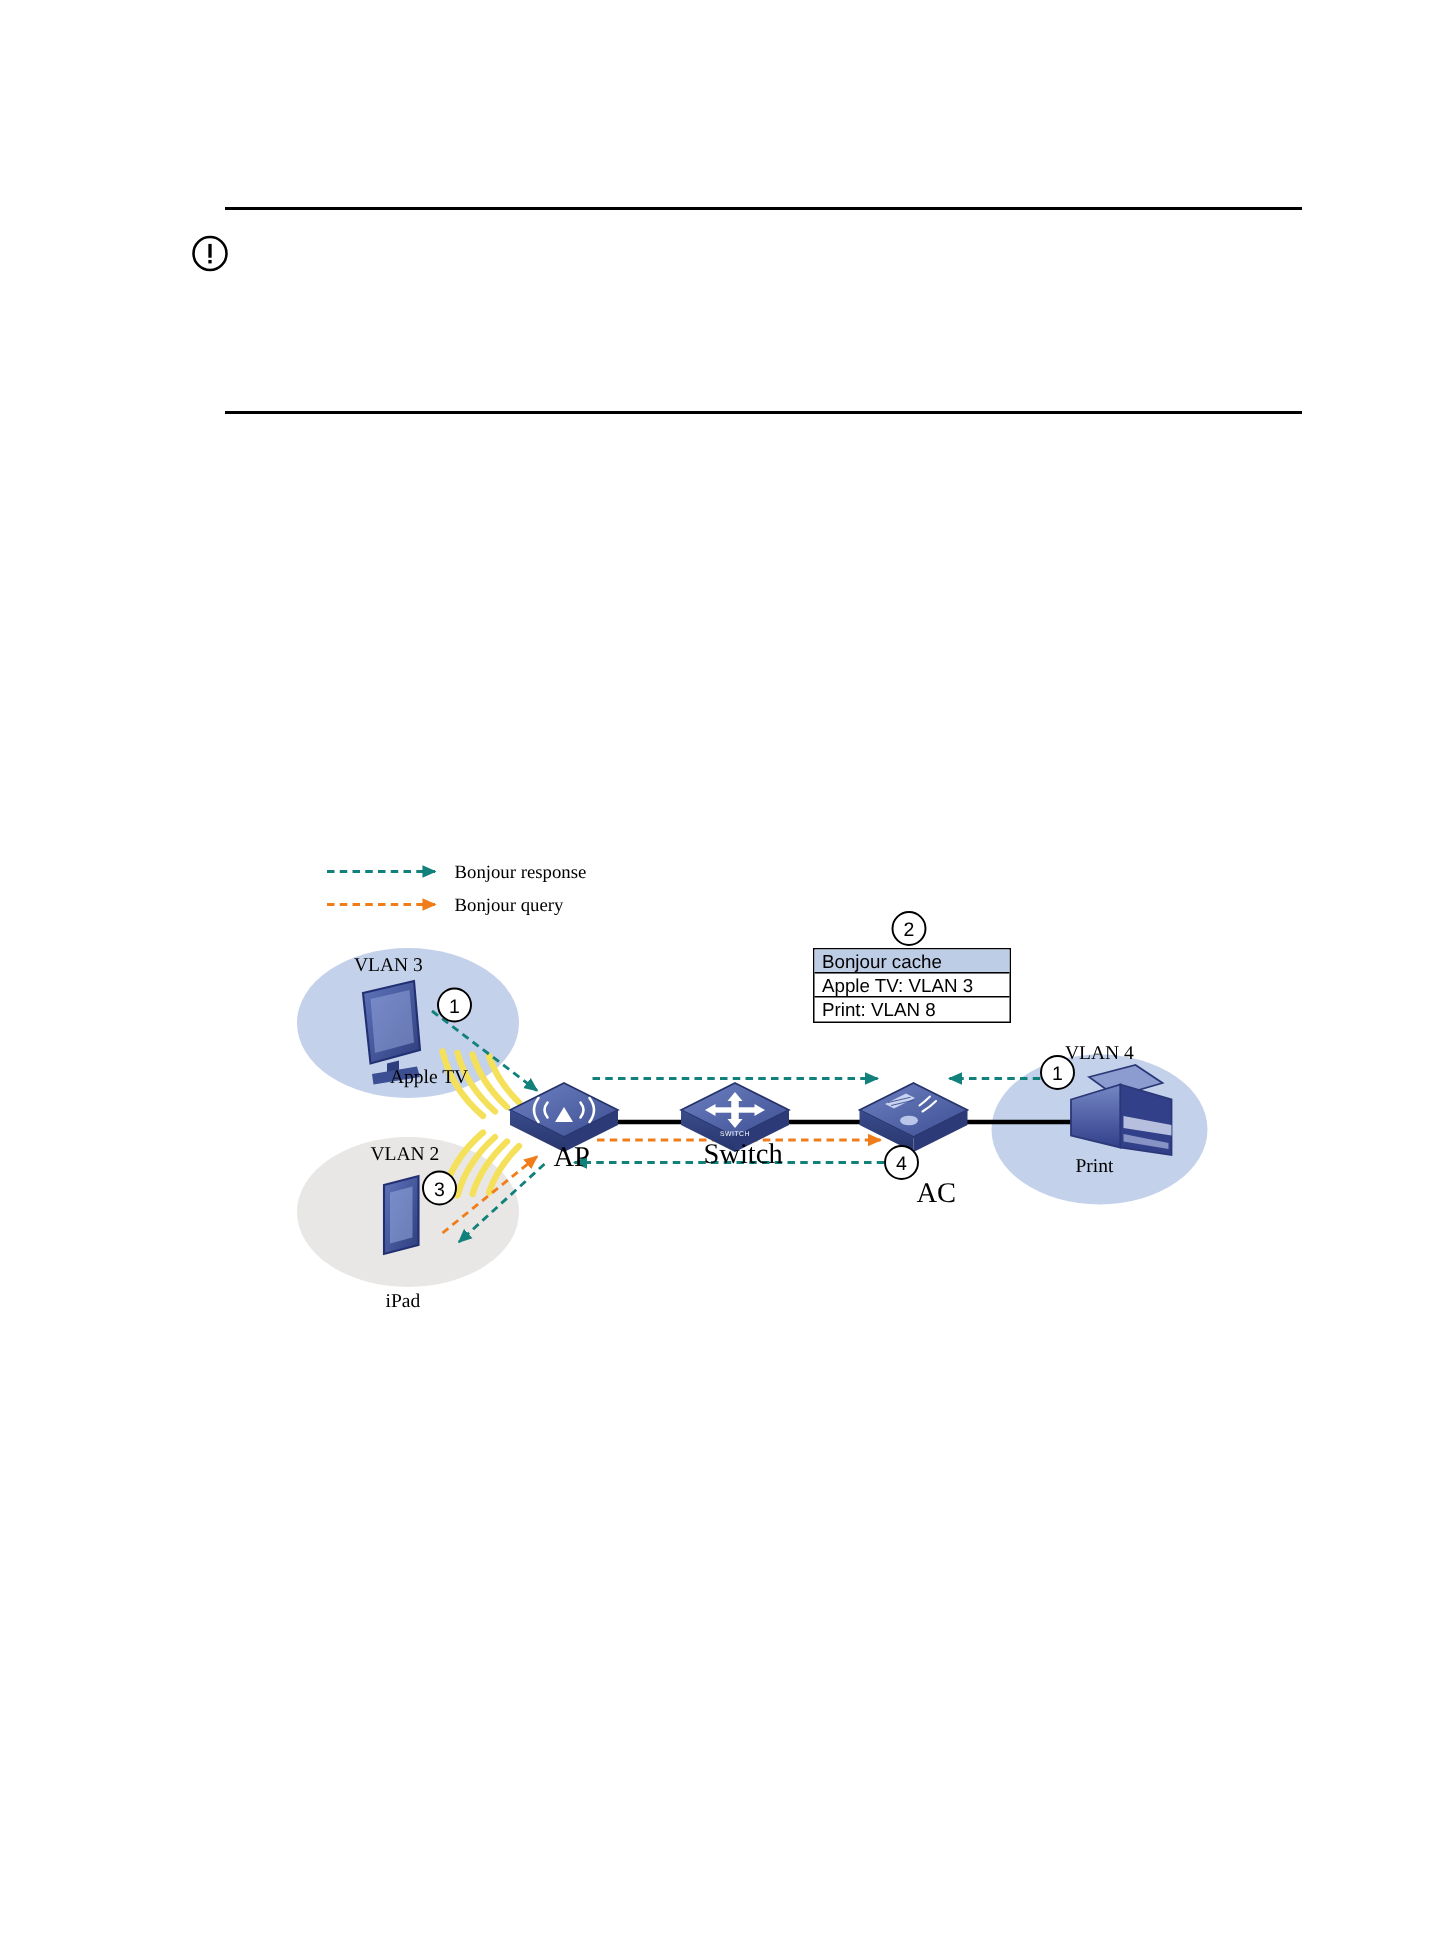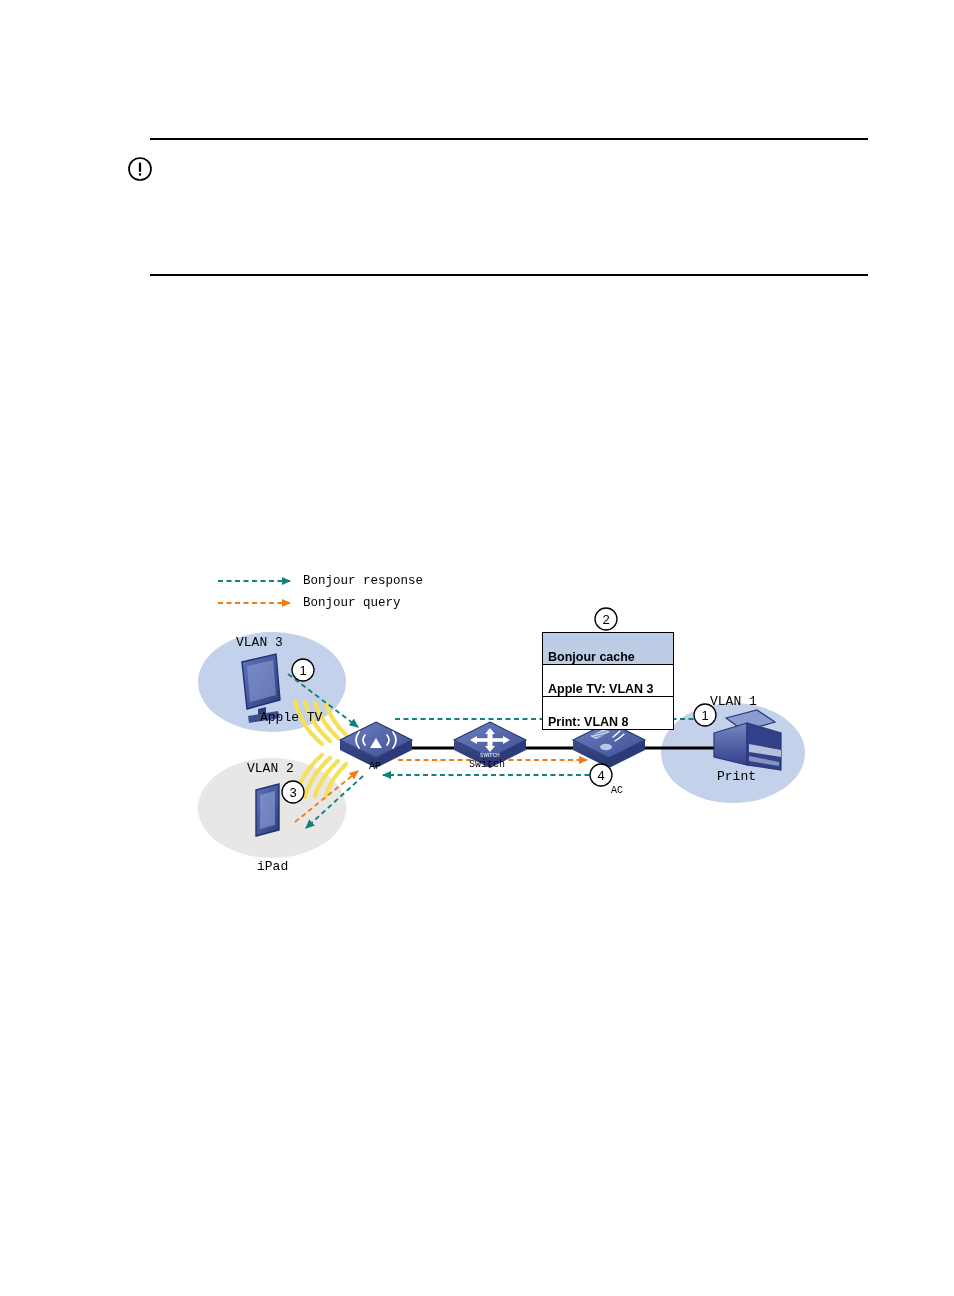--- a/index.html
+++ b/index.html
@@ -54,48 +54,47 @@
   #diagram-svg {
     position: absolute;
     left: 0;
     top: 0;
   }
 
   
   .lbl {
     position: absolute;
     white-space: nowrap;
-    font-family: Liberation Mono, monospace;
+    font-family: Liberation Serif, serif;
     color: #000;
     line-height: 1;
   }
   .legend-text { font-size: 12.5px; }
   .vlan-text   { font-size: 13px; }
-  .dev-text    { font-size: 10px; }
+  .dev-text    { font-size: 19px; }
   .cache-text  { font-size: 12.5px; }
 
   
   #bonjour-cache {
     position: absolute;
     left: 542px;
     top: 632px;
     width: 130px;
     border: 1.4px solid #000;
     border-collapse: collapse;
     background: #ffffff;
   }
   #bonjour-cache .row {
-    height: 32px;
+    height: 16px;
     border-bottom: 1.4px solid #000;
     padding: 0 5px;
     display: flex;
-    align-items: flex-end;
+    align-items: center;
     font-size: 12.5px;
     box-sizing: border-box;
-    font-weight: bold;
   }
   #bonjour-cache .row.last { border-bottom: none; }
   #bonjour-cache .row.header { background: #bdcde6; }
 </style>
 </head>
 <body>
 
 <div id="note-block">
   <div class="rule top"></div>
   <div class="rule bottom"></div>
@@ -265,21 +264,21 @@
 
   <span class="lbl legend-text" style="left:303px; top:575px;">Bonjour response</span>
   <span class="lbl legend-text" style="left:303px; top:597px;">Bonjour query</span>
 
   <span class="lbl vlan-text" style="left:236px; top:636px;">VLAN 3</span>
   <span class="lbl vlan-text" style="left:240px; top:711px;margin-left:20px;">Apple TV</span>
 
   <span class="lbl vlan-text" style="left:247px; top:762px;text-align:center;">VLAN 2</span>
   <span class="lbl vlan-text" style="left:257px; top:860px;text-align:right;">iPad</span>
 
-  <span class="lbl vlan-text" style="left:710px; top:695px;">VLAN 1</span>
+  <span class="lbl vlan-text" style="left:710px; top:695px;">VLAN 4</span>
   <span class="lbl vlan-text" style="left:717px; top:770px;">Print</span>
 
   <span class="lbl dev-text" style="left:369px; top:762px;">AP</span>
   <span class="lbl dev-text" style="left:469px; top:760px;">Switch</span>
   <span class="lbl dev-text" style="left:611px; top:786px;">AC</span>
 
   <div id="bonjour-cache">
     <div class="row header">
       <span class="cache-text">Bonjour cache</span>
     </div>

